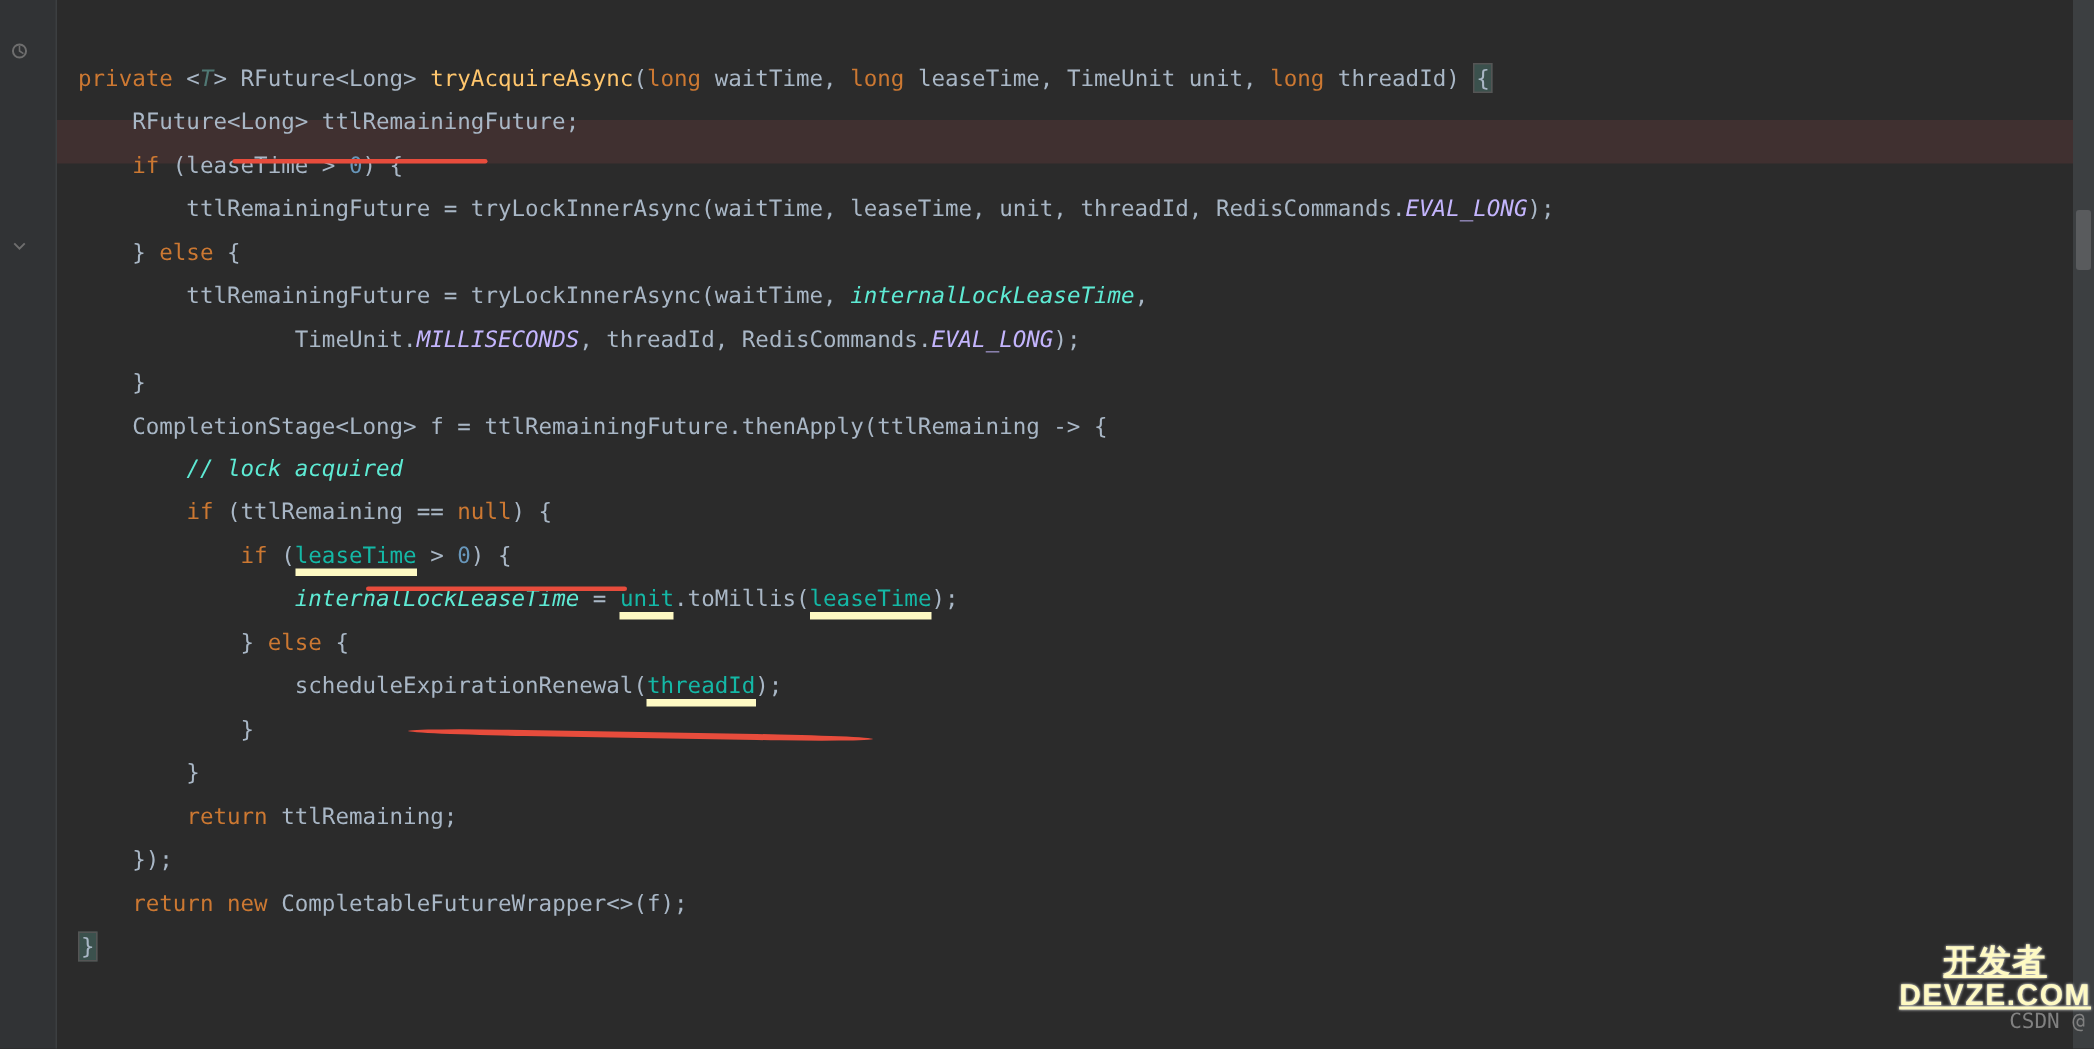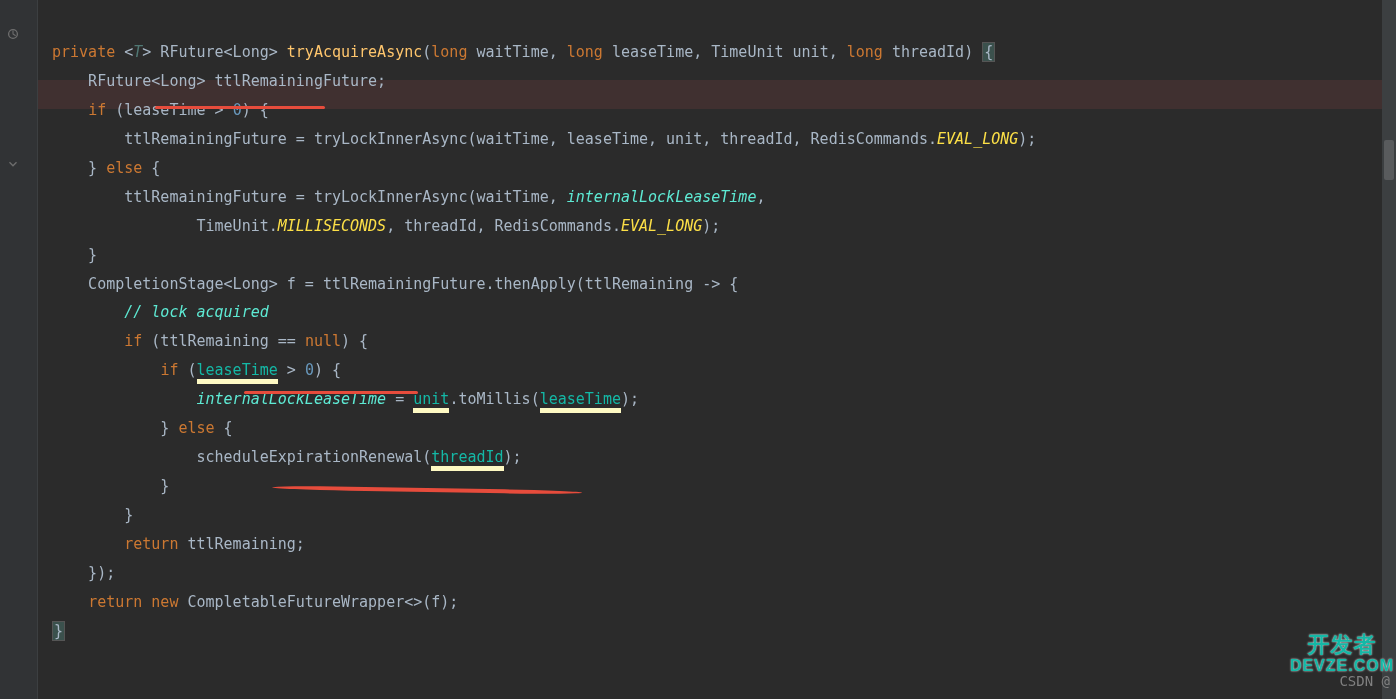--- a/index.html
+++ b/index.html
@@ -56,21 +56,21 @@
   margin-top: 20px;
 }
 .kw { color: #cc7832; }
 .generic { color: #507874; font-style: italic; }
 .method { color: #ffc66d; }
 .param { color: #a9b7c6; }
 .paramtype { color: #cc7832; }
 .num { color: #6897bb; }
 .comment { color: #5eead4; font-style: italic; }
 .field { color: #5eead4; font-style: italic; }
-.const { color: #fde047; font-style: italic; }
+.const { color: #c4b5fd; font-style: italic; }
 .punct { color: #a9b7c6; }
 .hl-line {
   position: absolute;
   left: 38px;
   right: 14px;
   height: 29px;
   background: rgba(128, 64, 64, 0.26);
 }
 .brace-hl {
   background: #3b514d;
@@ -93,28 +93,29 @@
   bottom: 4px;
   color: #808080;
   font-size: 14px;
 }
 .logo-watermark {
   position: absolute;
   right: 2px;
   bottom: 24px;
   font-family: Arial, sans-serif;
   font-weight: bold;
-  color: #14b8a6;
+  color: #fef9c3;
   font-size: 22px;
   text-shadow: 0 0 2px #fff;
   line-height: 1.1;
   text-align: center;
   letter-spacing: 1px;
+  text-decoration: underline;
 }
-.logo-watermark .sub { font-size: 16px; display:block; }
+.logo-watermark .sub { font-size: 20px; display:block; }
 </style>
 </head>
 <body>
 
 <div class="gutter">
   <div class="gutter-icon" style="top:22px">
     <svg viewBox="0 0 16 16">
         <circle cx="8" cy="8" r="5" fill="none" stroke="#6e6e6e" stroke-width="1.5"></circle>
         <path d="M8 4v4l3 2" stroke="#6e6e6e" fill="none" stroke-width="1.2"></path>
       </svg>

